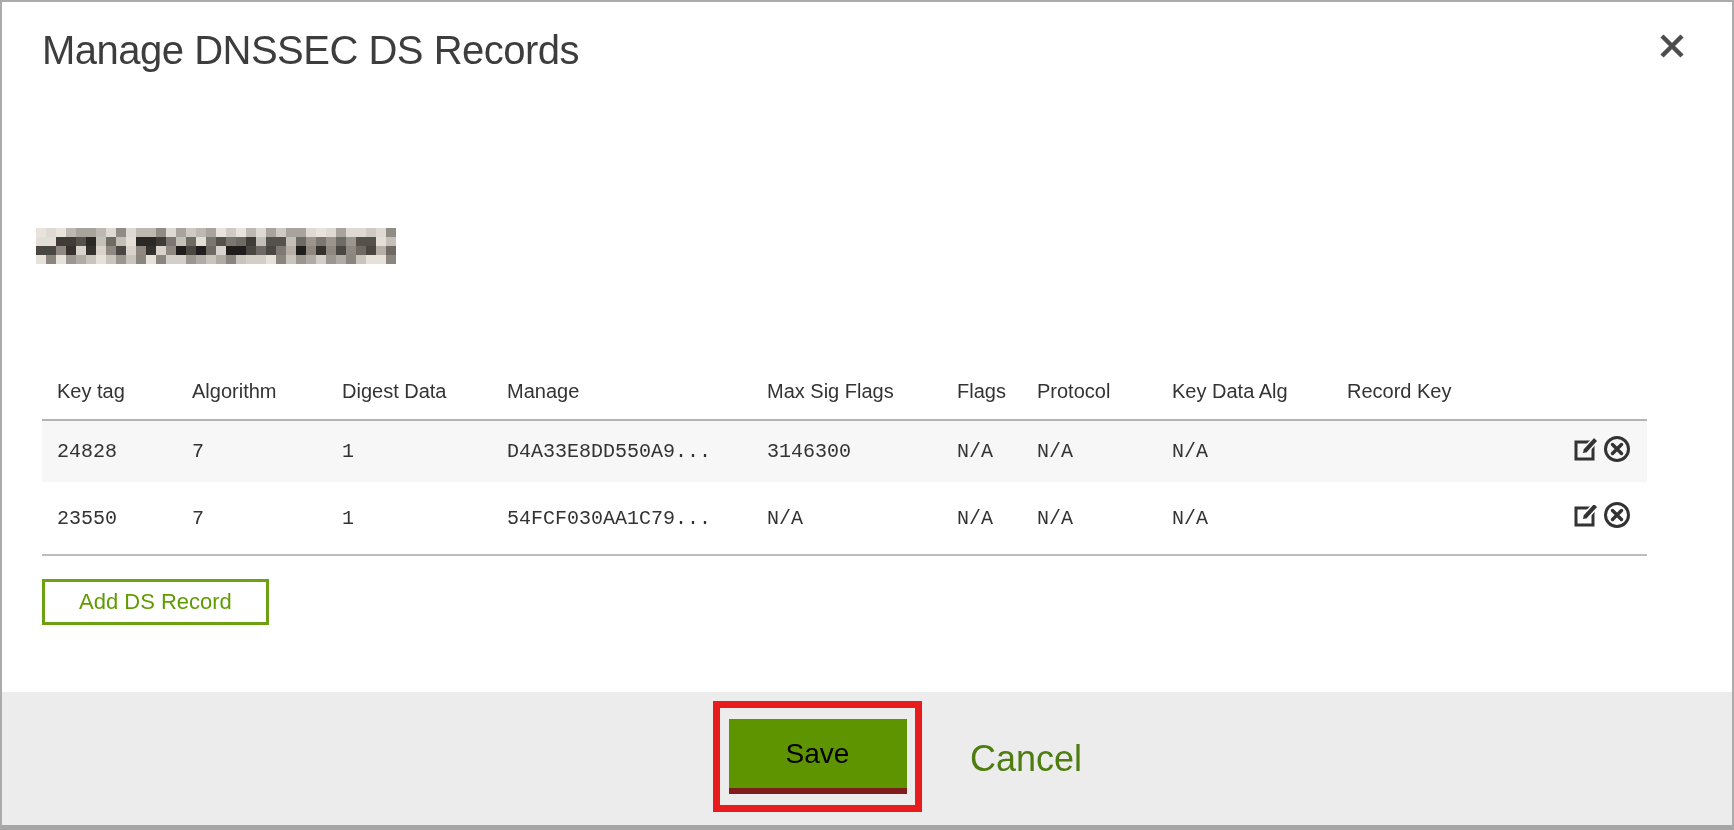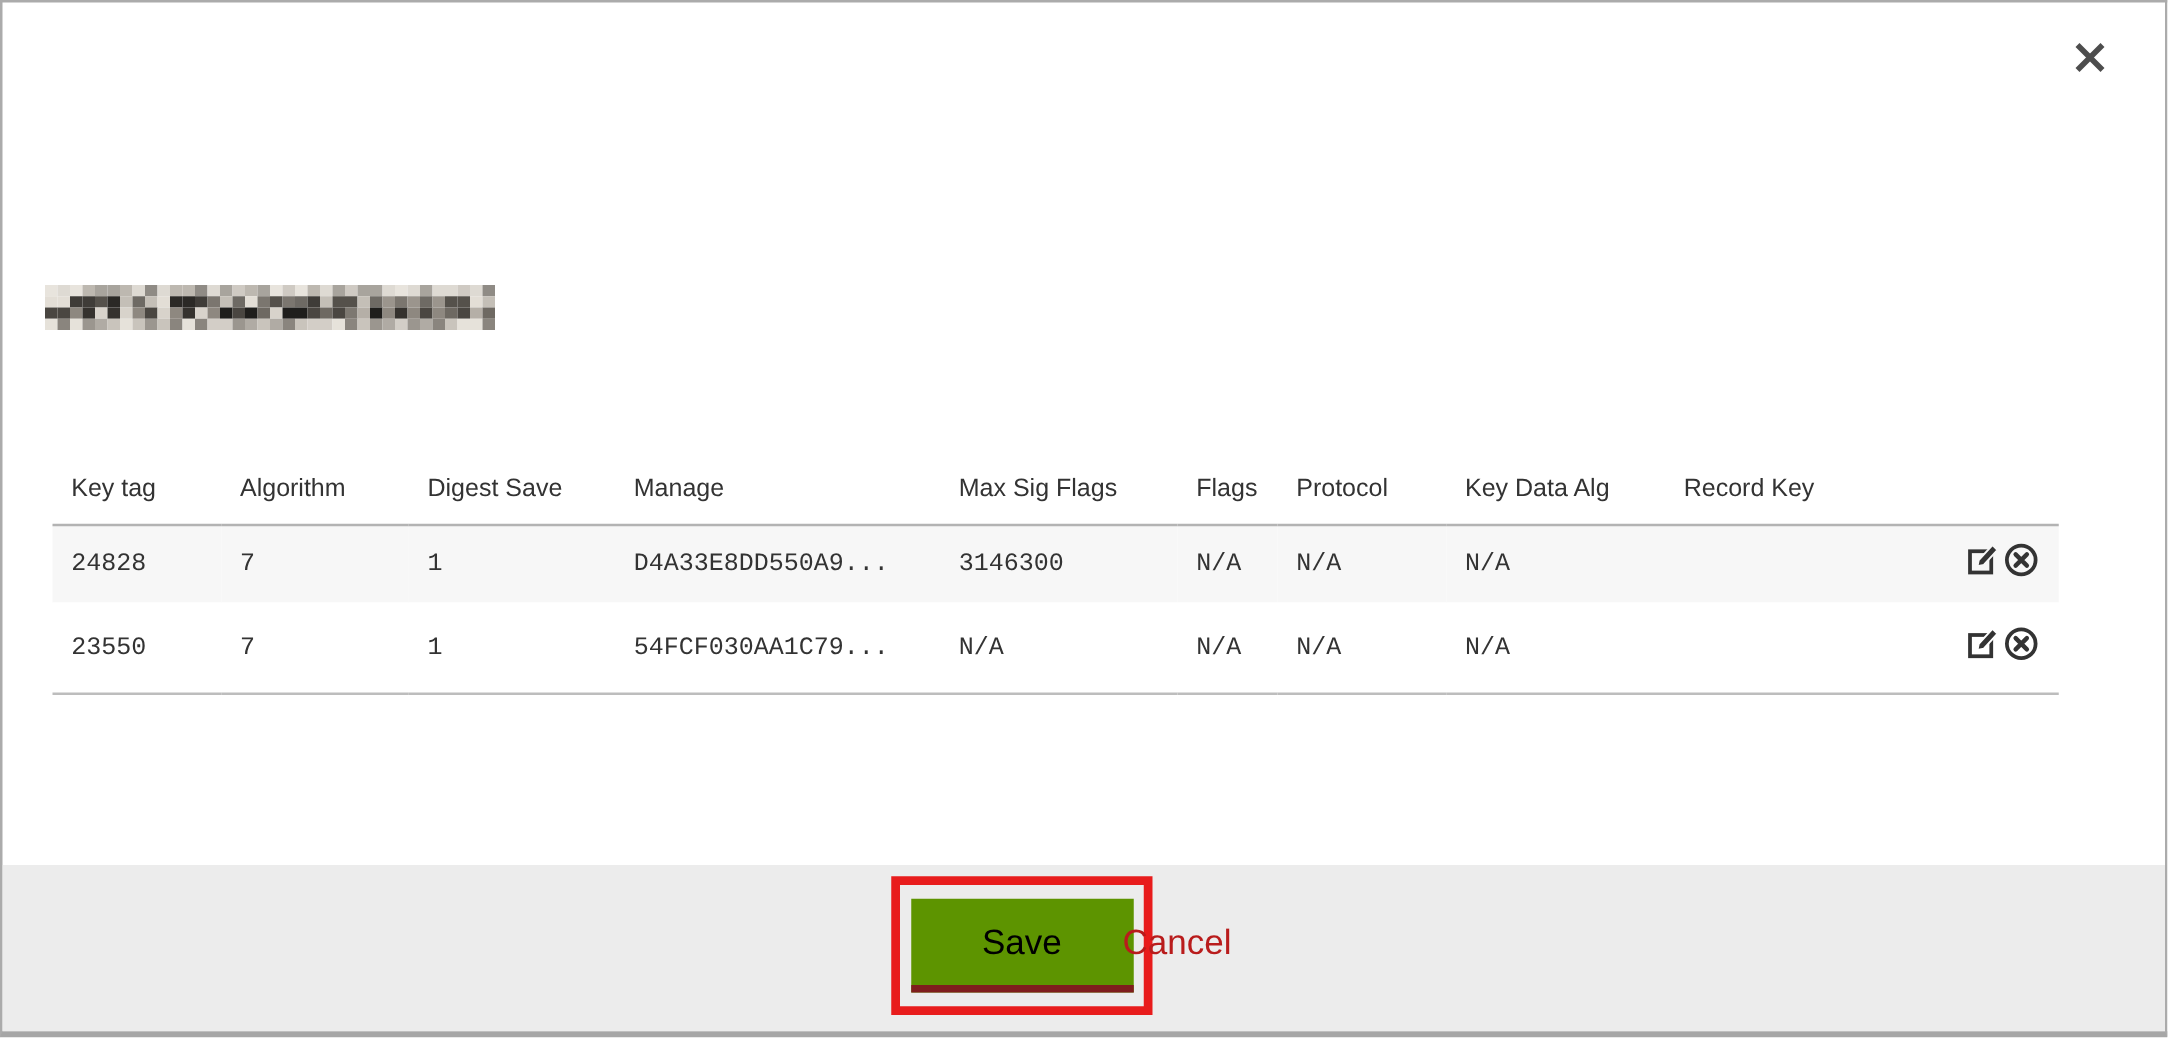--- a/index.html
+++ b/index.html
@@ -73,29 +73,30 @@
   }
 
   .save-btn {
     width:178px; height:75px;
     background:#5d9400; border:none; border-bottom:6px solid #7f1d1d;
     color:#000000; font-size:28px; font-family:"Liberation Sans", sans-serif;
     cursor:pointer;
   }
 
   .cancel-link {
-    position:absolute; left:896px; top:46px;
-    font-size:28px; color:#b91c1c; text-decoration:none; cursor:pointer;
+    position:absolute; left:968px; top:46px;
+    font-size:36px; color:#4d7c0f; text-decoration:none; cursor:pointer;
   }
 </style>
 </head>
 <body>
 
 <div class="modal">
 
+  <div class="title">Manage DNSSEC DS Records</div>
 
   <div class="close-btn">
     <svg width="26" height="26" viewBox="0 0 26 26">
       <path d="M3 3 L23 23 M23 3 L3 23" stroke="#4d4d4d" stroke-width="4.5" stroke-linecap="butt"></path>
     </svg>
   </div>
 
   <div class="domain-mosaic" id="domain-mosaic" style="width: 360px;">
       <span style="width: 10px; height: 9px; background: rgb(232, 228, 221);"></span>
       <span style="width: 10px; height: 9px; background: rgb(222, 218, 211);"></span>
@@ -254,21 +255,21 @@
         <col style="width:80px">
       <col style="width:135px">
         <col style="width:175px">
         <col style="width:240px">
       <col style="width:75px">
     </colgroup>
     <thead>
       <tr>
         <th>Key tag</th>
         <th>Algorithm</th>
-        <th>Digest Save</th>
+        <th>Digest Data</th>
         <th>Manage</th>
         <th>Max Sig Flags</th>
         <th>Flags</th>
         <th>Protocol</th>
         <th>Key Data Alg</th>
         <th>Record Key</th>
         <th></th>
       </tr>
     </thead>
     <tbody>
@@ -316,20 +317,21 @@
             <svg width="30" height="30" viewBox="0 0 30 30">
               <circle cx="15" cy="15" r="11.5" fill="none" stroke="#333" stroke-width="3"></circle>
               <path d="M10.5 10.5 L19.5 19.5 M19.5 10.5 L10.5 19.5" stroke="#333" stroke-width="3.5" stroke-linecap="round"></path>
             </svg>
           </span>
         </td>
       </tr>
     </tbody>
   </table>
 
+  <button class="add-btn">Add DS Record</button>
 
   <div class="footer">
     <div class="annotation-box">
       <button class="save-btn">Save</button>
     </div>
     <a class="cancel-link">Cancel</a>
   </div>
 
 </div>
 

